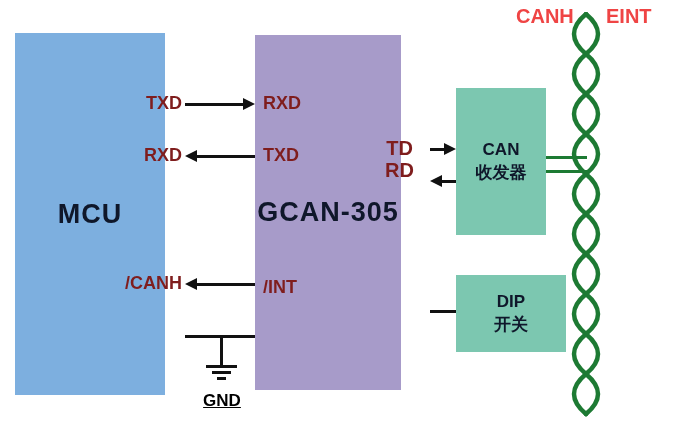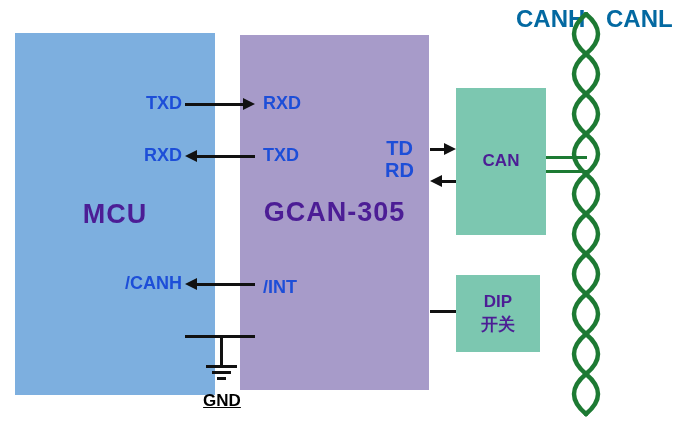--- a/index.html
+++ b/index.html
@@ -10,55 +10,56 @@
     --line-color:#111111;
     --bg:#ffffff;
   }
   html,body{margin:0;padding:0;}
   body{font-family:"Liberation Sans", sans-serif; background:#e9e9e9;}
   .canvas{
     position:relative; width:680px; height:423px;
     background:var(--bg); overflow:hidden;
   }
   .block{position:absolute; display:flex; flex-direction:column; align-items:center; justify-content:center;}
-  .block-label{font-weight:bold; color:#4c1d95;}
+  .block-label{font-weight:bold; color:#0f172a;}
   .big-label{font-size:27px; letter-spacing:1px;}
   .teal-label{font-size:17px; line-height:1.35;}
-  .pin{position:absolute; font-weight:bold; font-size:18px; color:#1d4ed8; white-space:nowrap;}
+  .pin{position:absolute; font-weight:bold; font-size:18px; color:#7f1d1d; white-space:nowrap;}
   .pin.small{font-size:20px;}
   .wire-h{position:absolute; height:3px; background:var(--line-color);}
   .wire-v{position:absolute; width:3px; background:var(--line-color);}
   .wire-h.green{background:var(--wire-green);}
   .arrow-right{position:absolute; width:0; height:0;
     border-top:6px solid transparent; border-bottom:6px solid transparent;
     border-left:12px solid var(--line-color);}
   .arrow-left{position:absolute; width:0; height:0;
     border-top:6px solid transparent; border-bottom:6px solid transparent;
     border-right:12px solid var(--line-color);}
-  .bus-label{position:absolute; font-weight:bold; font-size:24px; color:#0369a1;}
+  .bus-label{position:absolute; font-weight:bold; font-size:20px; color:#ef4444;}
   .gnd-label{position:absolute; font-weight:bold; font-size:17px; color:#000; width:48px; text-align:center;}
 </style>
 </head>
 <body>
 
 <div class="canvas">
 
-  <div class="block" style="left:15px; top:33px; width:200px; height:362px; background:var(--mcu-block);">
+  <div class="block" style="left:15px; top:33px; width:150px; height:362px; background:var(--mcu-block);">
     <div class="block-label big-label">MCU</div>
   </div>
 
-  <div class="block" style="left:240px; top:35px; width:189px; height:355px; background:var(--gcan-block);">
+  <div class="block" style="left:255px; top:35px; width:146px; height:355px; background:var(--gcan-block);">
     <div class="block-label big-label">GCAN-305</div>
   </div>
 
   <div class="block" style="left:456px; top:88px; width:90px; height:147px; background:var(--teal-block);">
     <div class="block-label teal-label">CAN</div>
+    <div class="block-label teal-label">收发器</div>
   </div>
 
-  <div class="block" style="left:456px; top:275px; width:84px; height:77px; background:var(--teal-block);">
+  <div class="block" style="left:456px; top:275px; width:110px; height:77px; background:var(--teal-block);">
     <div class="block-label teal-label">DIP</div>
     <div class="block-label teal-label">开关</div>
   </div>
 
   <div class="pin" style="left:120px; top:93px; width:62px; text-align:right;">TXD</div>
   <div class="pin" style="left:263px; top:93px;">RXD</div>
 
   <div class="pin" style="left:120px; top:145px; width:62px; text-align:right;">RXD</div>
   <div class="pin" style="left:263px; top:145px;">TXD</div>
 
@@ -89,20 +90,20 @@
   <div class="pin small" style="left:385px; top:159px; width:28px; text-align:left;">RD</div>
   <div class="arrow-left" style="left:430px; top:175px;"></div>
   <div class="wire-h" style="left:441px; top:180px; width:15px;"></div>
 
   <div class="wire-h" style="left:430px; top:310px; width:26px;"></div>
 
   <div class="wire-h green" style="left:546px; top:156px; width:41px;"></div>
   <div class="wire-h green" style="left:546px; top:170px; width:41px;"></div>
 
   <div class="bus-label" style="left:516px; top:5px;">CANH</div>
-  <div class="bus-label" style="left:606px; top:5px;">CANL</div>
+  <div class="bus-label" style="left:606px; top:5px;">EINT</div>
 
   <svg style="position:absolute; left:556px; top:12px;" width="60" height="411" viewBox="0 0 60 411">
     <path d="M30,2 Q54,22 30,42 T30,82 T30,122 T30,162 T30,202 T30,242 T30,282 T30,322 T30,362 T30,402" fill="none" stroke="#1d7a33" stroke-width="4.5" stroke-linecap="round"></path>
     <path d="M30,2 Q6,22 30,42 T30,82 T30,122 T30,162 T30,202 T30,242 T30,282 T30,322 T30,362 T30,402" fill="none" stroke="#1d7a33" stroke-width="4.5" stroke-linecap="round"></path>
   </svg>
 
 </div>
 
 </body></html>

